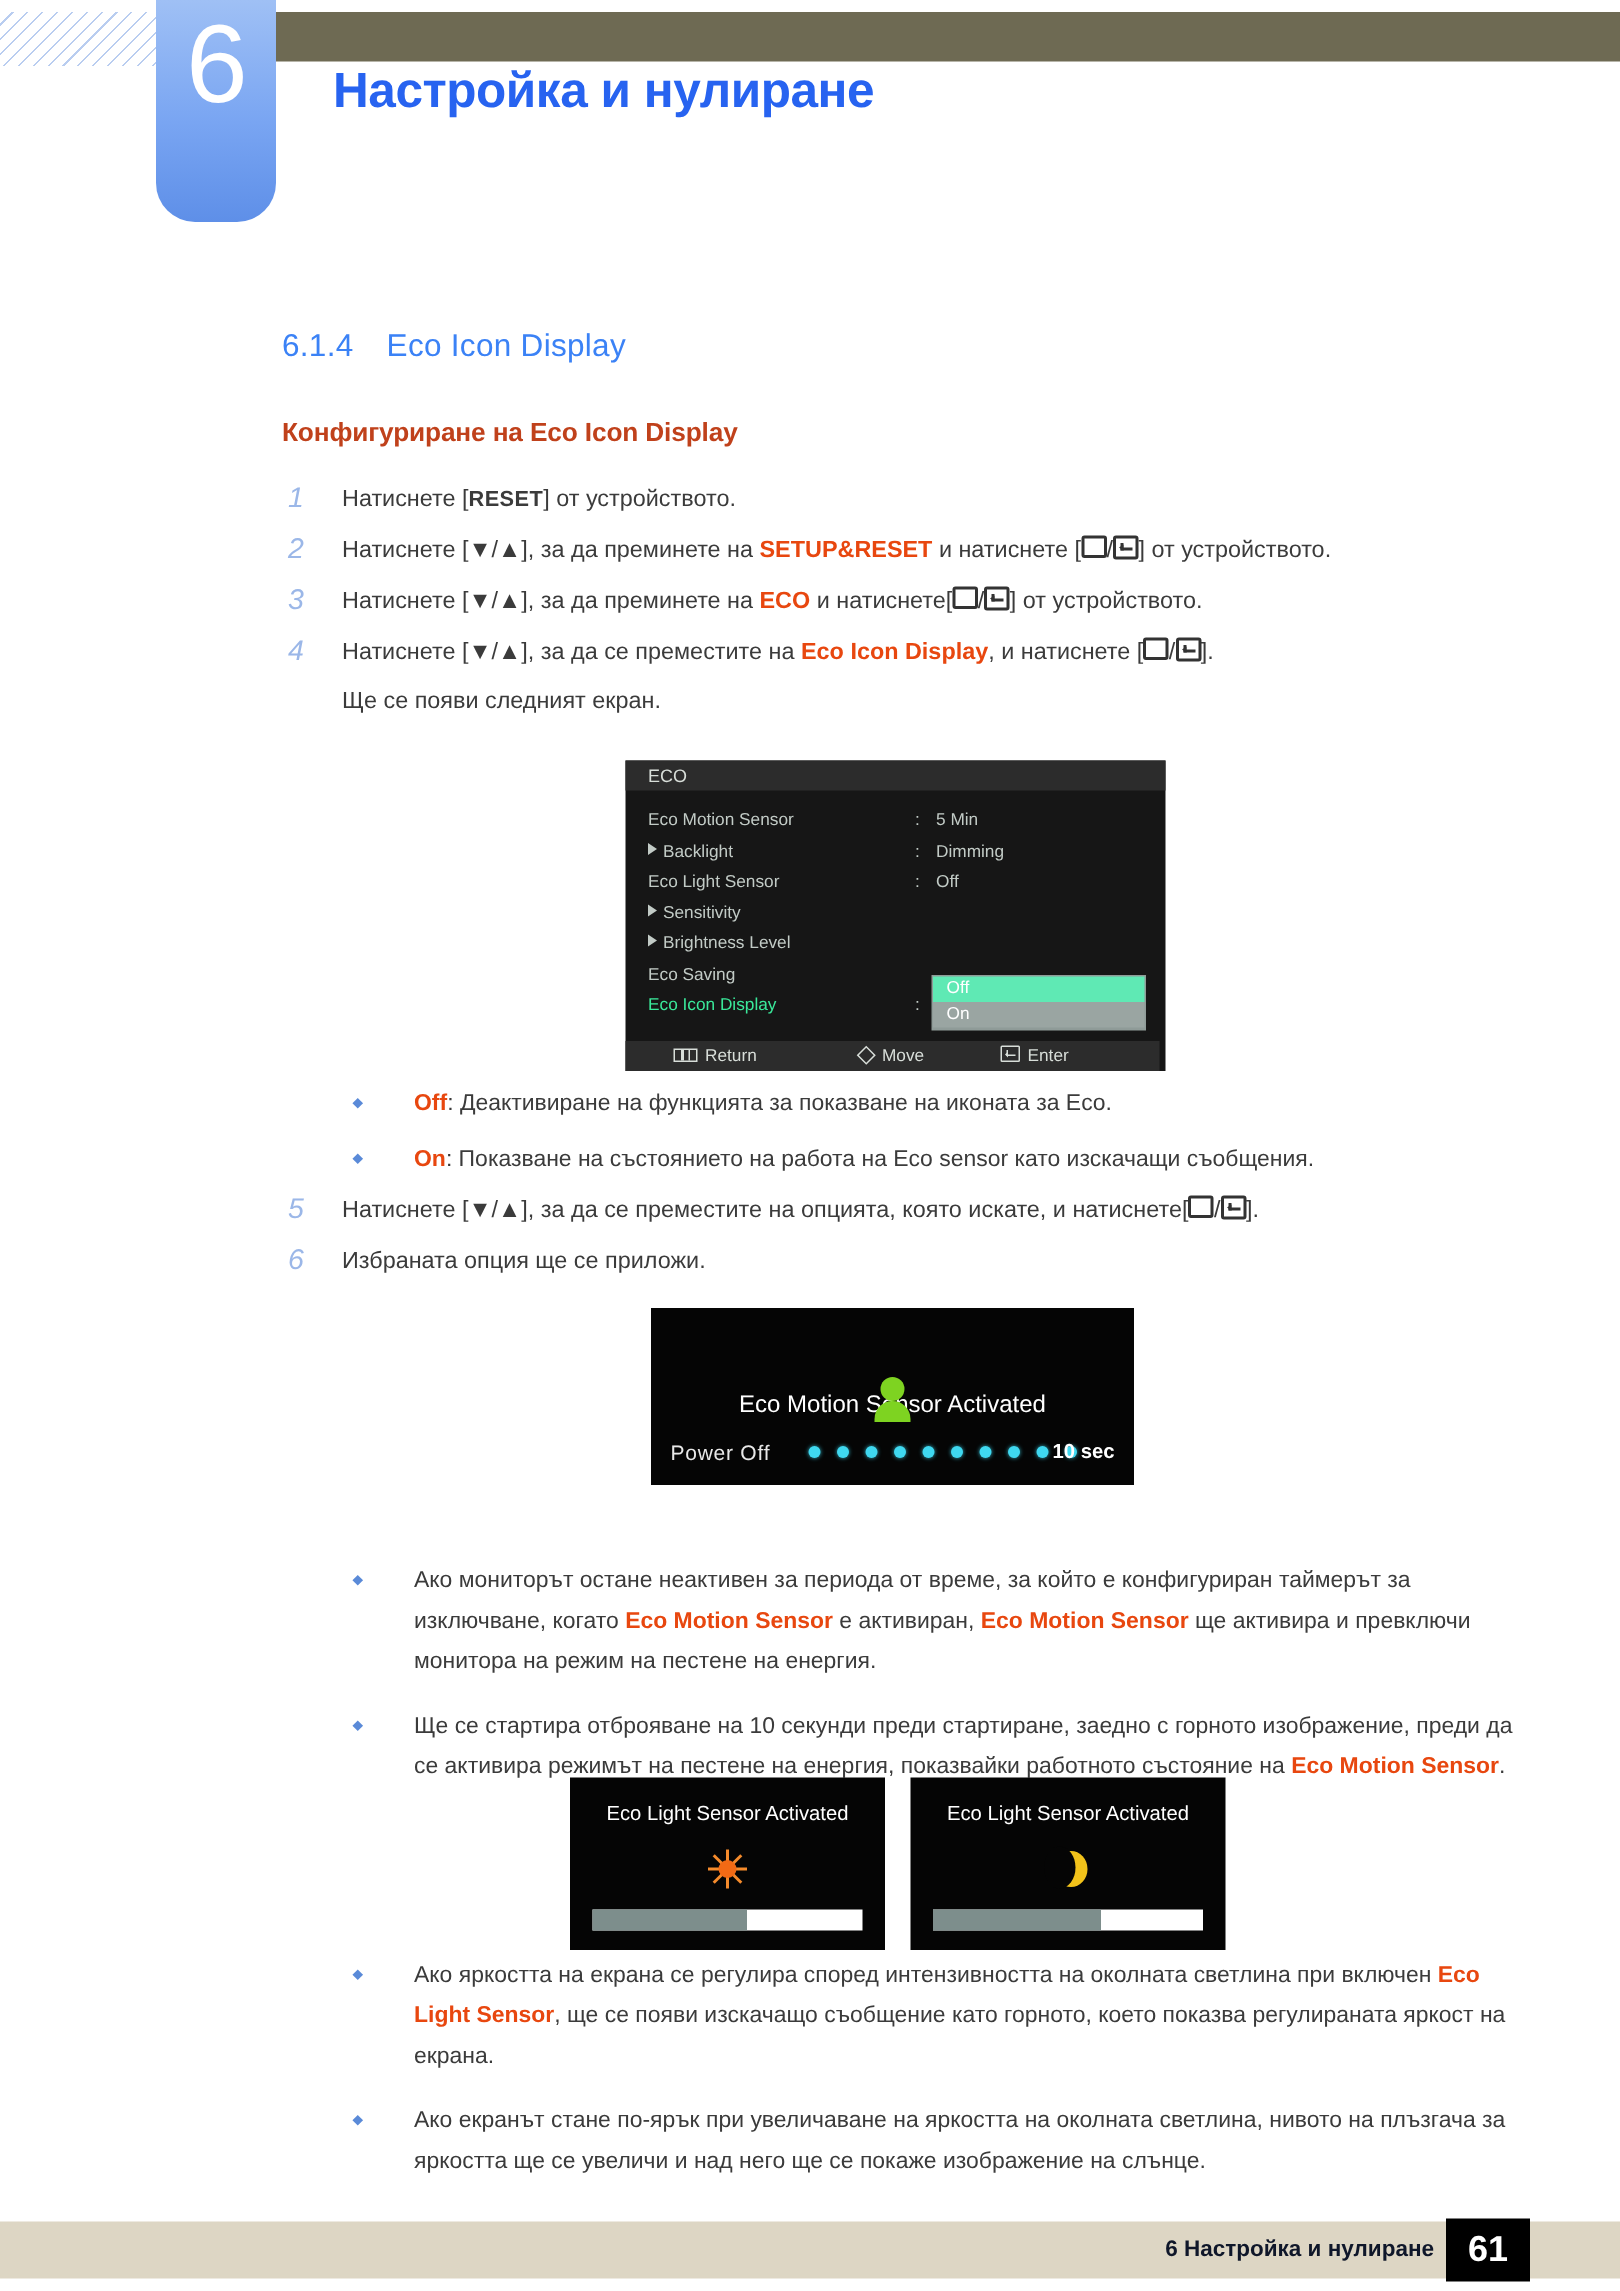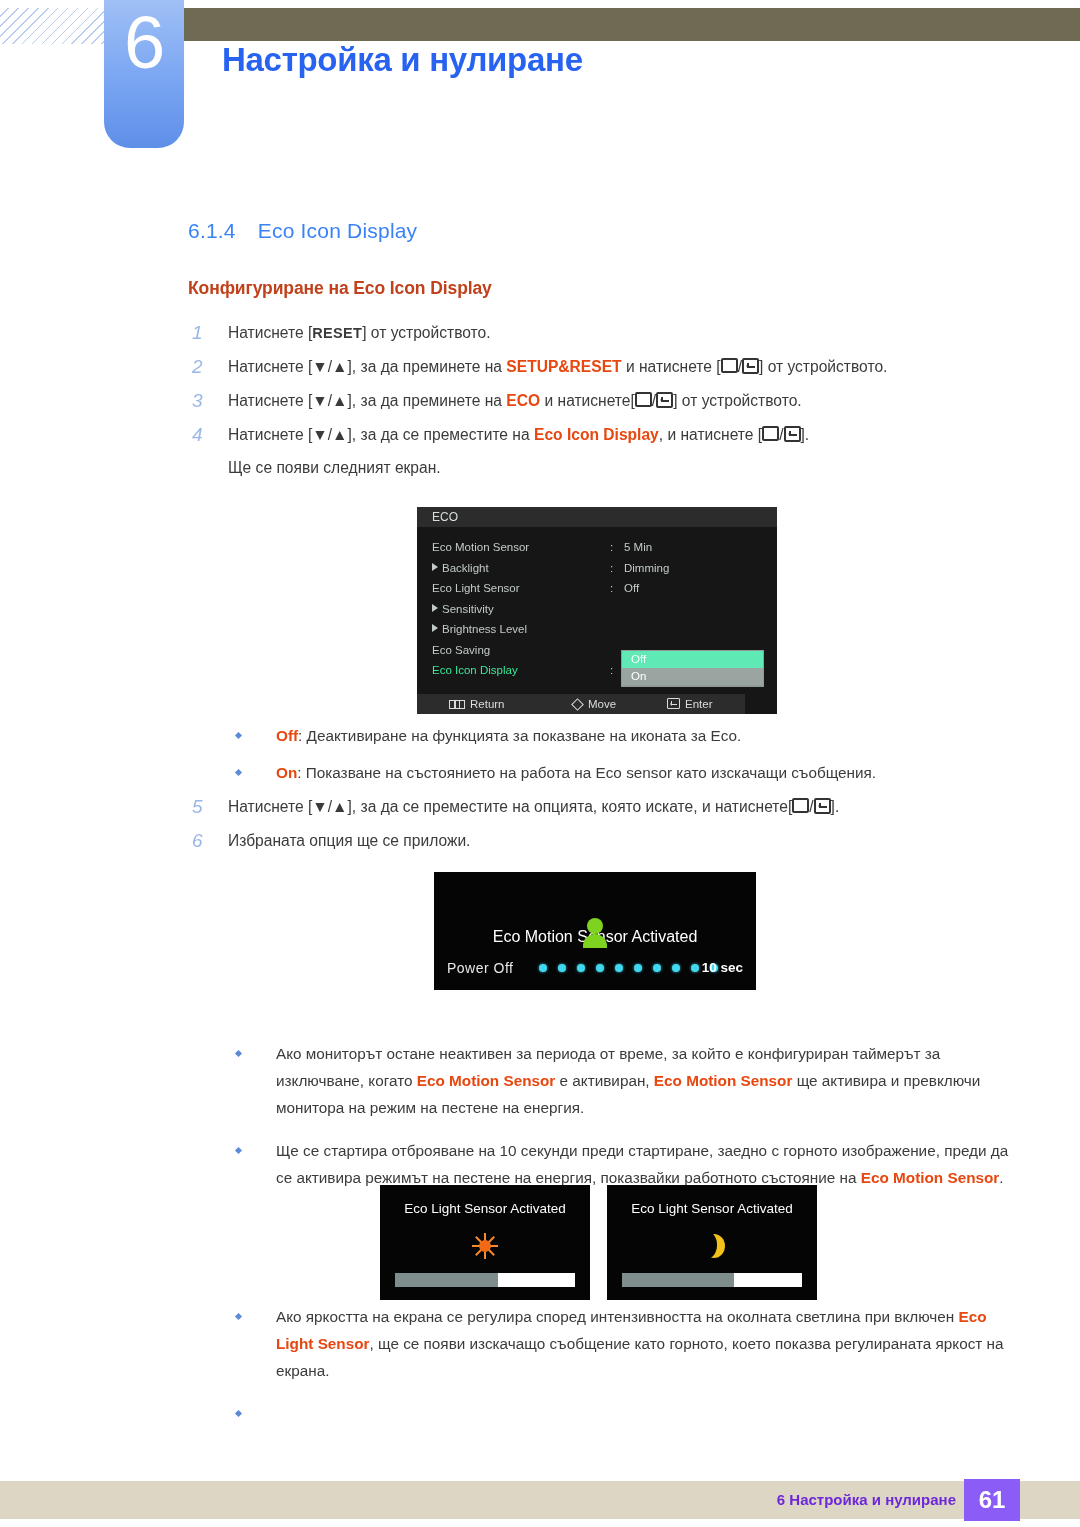--- a/index.html
+++ b/index.html
@@ -221,21 +221,21 @@
     line-height: 17px;
     padding-left: 9px;
     color: #ffffff;
     font-size: 11.5px;
   }
   .dd-opt.sel { background: #5fe9b4; }
   .dd-opt.unsel { background: #9aa5a2; }
   .osd-footer {
     position: absolute;
     left: 0; bottom: 0;
-    width: 328px; height: 20px;
+    width: 356px; height: 20px;
     background: #2c2c2c;
     color: #d8ded9;
     font-size: 11.5px;
   }
   .osd-foot-item {
     position: absolute;
     top: 0;
     height: 20px;
     line-height: 20px;
     white-space: nowrap;
@@ -475,29 +475,29 @@
     background: #ddd6c4;
   }
   .footer-text {
     position: absolute;
     right: 124px;
     top: 0;
     height: 38px;
     line-height: 38px;
     font-size: 15px;
     font-weight: bold;
-    color: #6d28d9;
+    color: #0f172a;
   }
   .footer-page {
     position: absolute;
     right: 60px;
     top: -2px;
     width: 56px;
     height: 42px;
-    background: #8b5cf6;
+    background: #000000;
     color: #ffffff;
     font-size: 24px;
     font-weight: bold;
     text-align: center;
     line-height: 42px;
   }
 </style>
 </head>
 <body>
 
@@ -662,19 +662,20 @@
   </div>
 </div>
 
 <div class="blist" style="left:228px; top:1303px;">
   <div class="bitem">
     <span class="bullet"></span>
     <span class="rich">Ако яркостта на екрана се регулира според интензивността на околната светлина при включен <span class="hl">Eco Light Sensor</span>, ще се появи изскачащо съобщение като горното, което показва регулираната яркост на екрана.</span>
   </div>
   <div class="bitem">
     <span class="bullet"></span>
+    <span class="rich">Ако екранът стане по-ярък при увеличаване на яркостта на околната светлина, нивото на плъзгача за яркостта ще се увеличи и над него ще се покаже изображение на слънце.</span>
   </div>
 </div>
 
 <div class="footer-bar">
   <span class="footer-text">6 Настройка и нулиране</span>
   <span class="footer-page">61</span>
 </div>
 
 </body></html>

